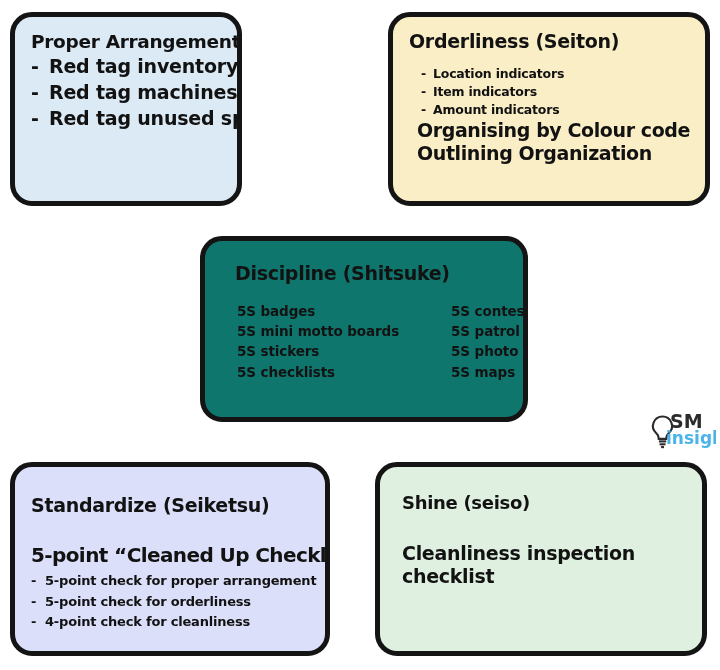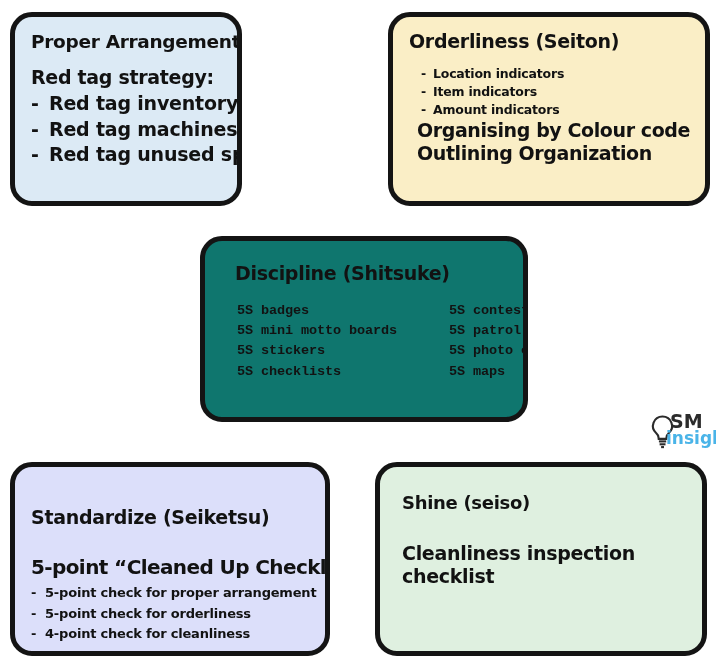--- a/index.html
+++ b/index.html
@@ -103,32 +103,31 @@
   .card-shitsuke .title { margin-left: 14px; margin-bottom: 16px; }
   .cols {
     display: flex;
     margin-left: 16px;
     gap: 52px;
   }
   .cols ul {
     list-style: none;
     margin: 0;
     padding: 0;
-    font-family: Liberation Mono, monospace;
   }
   .cols li {
     font-weight: 700;
     font-size: 13.5px;
     line-height: 1.5;
     letter-spacing: -0.1px;
     white-space: nowrap;
   }
 
   
-  .card-seiketsu { padding-top: 40px; }
+  .card-seiketsu { padding-top: 28px; }
   .card-seiketsu .title { font-size: 19px; margin-bottom: 0; }
   .card-seiketsu .lead { margin-top: 26px; font-size: 20px; letter-spacing: -0.6px; }
   .card-seiketsu .bullets { margin-top: 4px; }
   .card-seiketsu .bullets li { font-size: 13px; line-height: 1.6; }
   .card-seiketsu .bullets .dash { width: 14px; }
 
   
   .card-seiso { padding-top: 26px; padding-left: 22px; }
   .card-seiso .title { font-size: 18px; margin-bottom: 0; }
   .card-seiso .lead {
@@ -149,21 +148,20 @@
   }
   .logo svg { display: block; }
 </style>
 </head>
 <body style="background: rgb(255, 255, 255);">
 
 <div class="canvas">
 
   <div class="card card-seiri" style="background: rgb(220, 234, 245); border-color: rgb(20, 20, 20);">
     <div class="title">Proper Arrangement (Seiri)</div>
-    <div class="lead">Red tag strategy:</div>
     <ul class="bullets">
       <li>
         <span class="dash">-</span>
         <span>Red tag inventory</span>
       </li>
       <li>
         <span class="dash">-</span>
         <span>Red tag machines</span>
       </li>
       <li>

